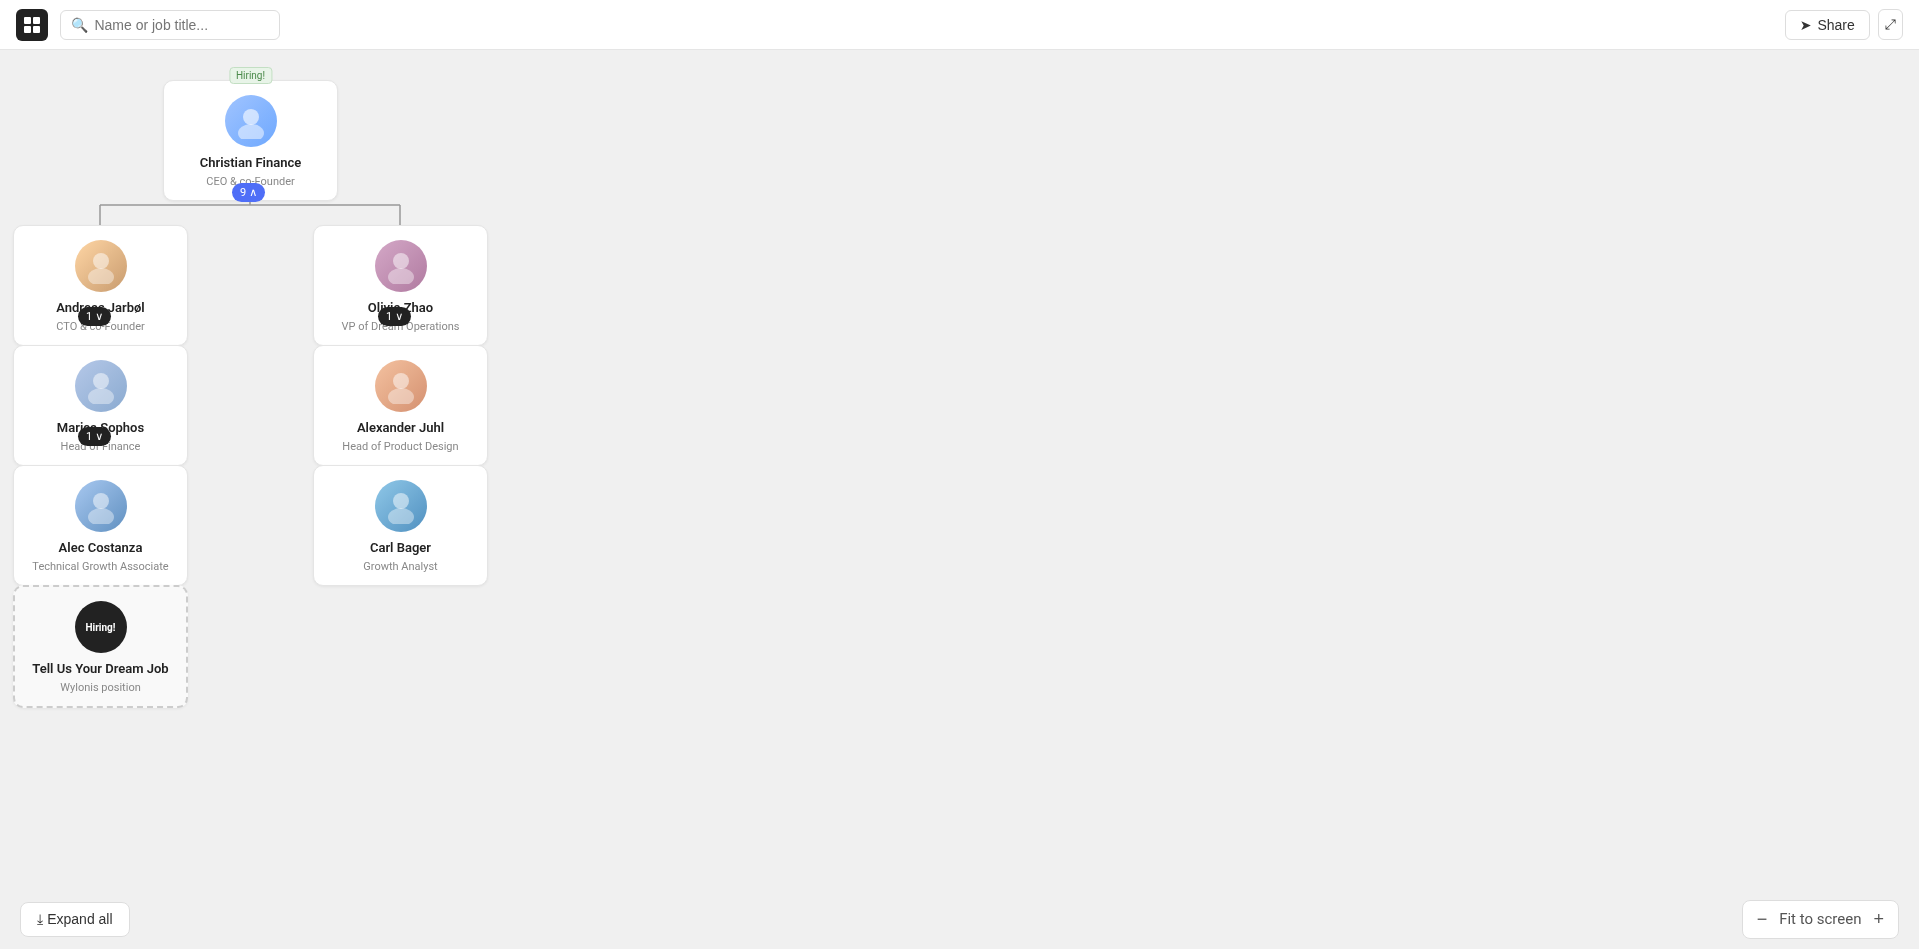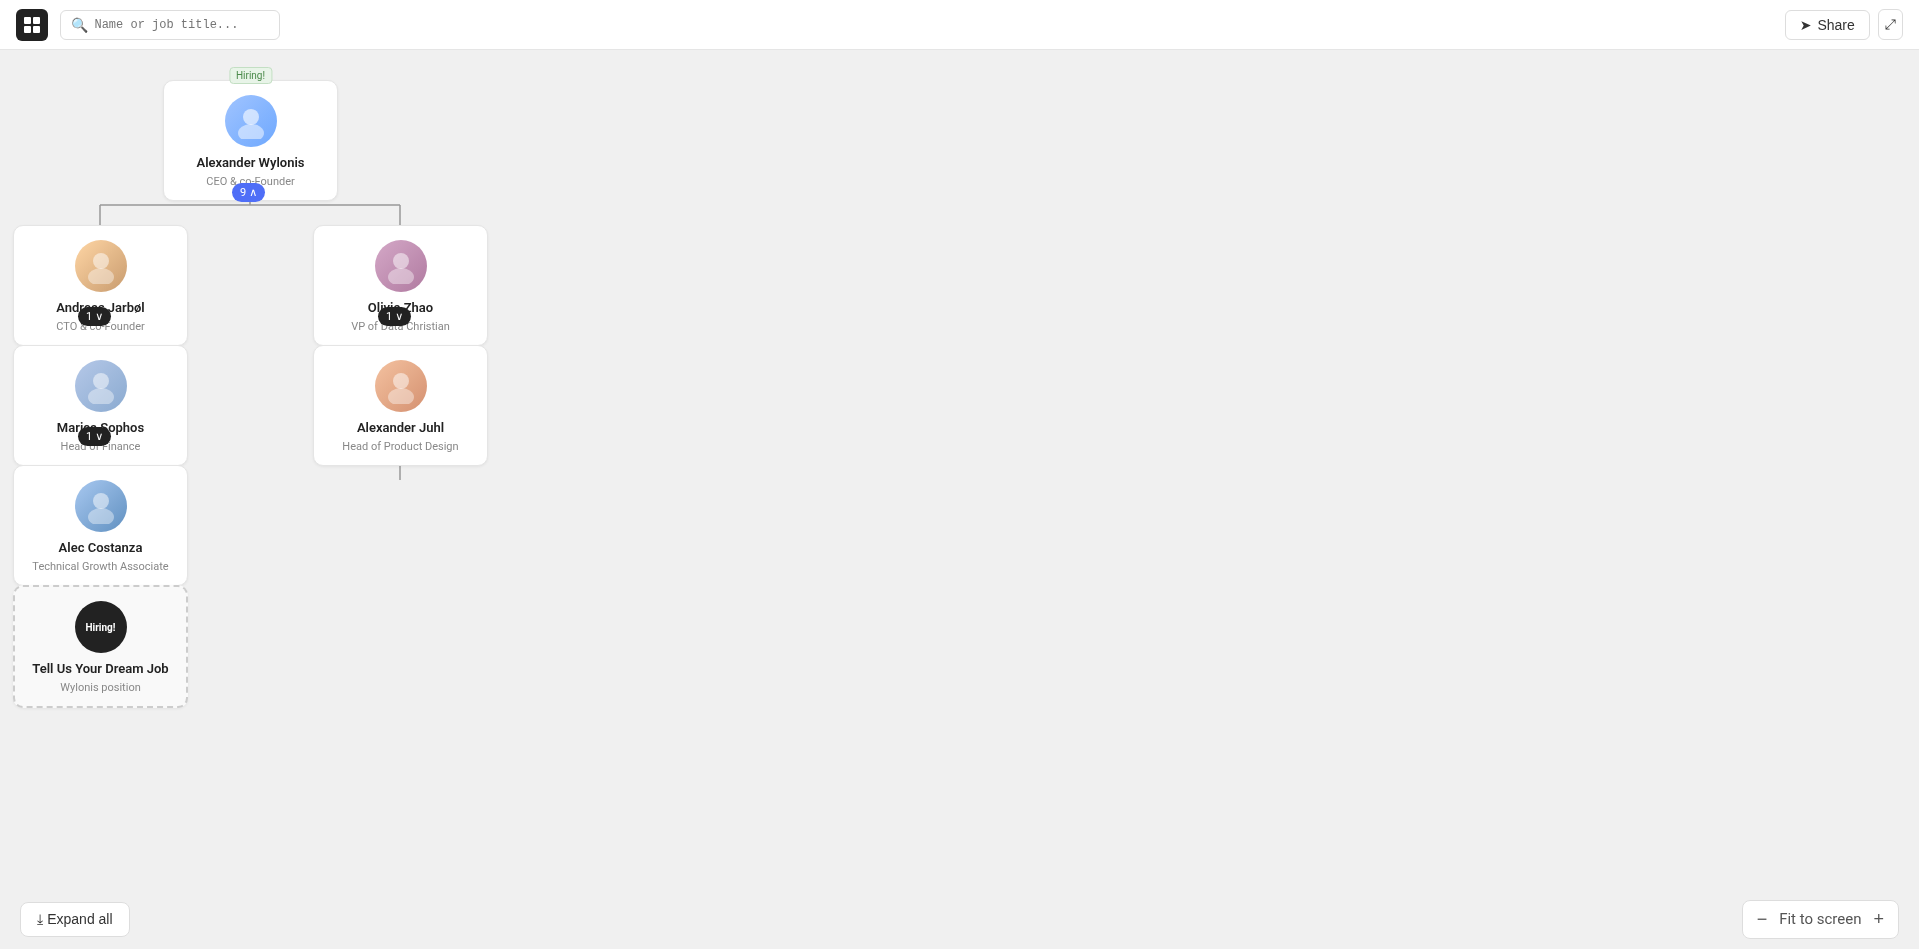--- a/index.html
+++ b/index.html
@@ -40,25 +40,24 @@
       border-radius: 6px;
       padding: 6px 10px;
       gap: 6px;
       background: #fff;
       width: 220px;
     }
     .search-icon { color: #999; font-size: 14px; }
     .search-input {
       border: none;
       outline: none;
-      font-size: 12px;
+      font-size: 14px;
       color: #ef4444;
       background: transparent;
       width: 100%;
-      font-family: Liberation Mono, monospace;
     }
     .header-right {
       margin-left: auto;
       display: flex;
       align-items: center;
       gap: 8px;
     }
     .share-btn {
       display: flex;
       align-items: center;
@@ -284,21 +283,21 @@
     </svg>
 
     <div class="node-card" style="left:163px; top:10px; width:175px;">
       <div class="hiring-label">Hiring!</div>
       <div class="node-avatar av-christian">
         <svg width="36" height="36" viewBox="0 0 36 36">
             <circle cx="18" cy="14" r="8" fill="rgba(255,255,255,0.6)"></circle>
             <ellipse cx="18" cy="30" rx="13" ry="9" fill="rgba(255,255,255,0.5)"></ellipse>
           </svg>
       </div>
-      <div class="node-name">Alexander Wylonis</div>
+      <div class="node-name">Christian Finance</div>
       <div class="node-title">CEO &amp; co-Founder</div>
     </div>
 
     <div class="expand-badge blue" style="left:232px; top:113px;">
       <span>9</span>
       <span>∧</span>
     </div>
 
     <div class="node-card" style="left:13px; top:155px;">
       <div class="node-avatar av-andreas">
@@ -317,21 +316,21 @@
     </div>
 
     <div class="node-card" style="left:313px; top:155px;">
       <div class="node-avatar av-olivia">
         <svg width="36" height="36" viewBox="0 0 36 36">
             <circle cx="18" cy="13" r="8" fill="rgba(255,255,255,0.5)"></circle>
             <ellipse cx="18" cy="29" rx="13" ry="9" fill="rgba(255,255,255,0.4)"></ellipse>
           </svg>
       </div>
       <div class="node-name">Olivia Zhao</div>
-      <div class="node-title">VP of Data Christian</div>
+      <div class="node-title">VP of Dream Operations</div>
     </div>
 
     <div class="expand-badge" style="left:378px; top:237px;">
       <span>1</span>
       <span>∨</span>
     </div>
 
     <div class="node-card" style="left:13px; top:275px;">
       <div class="node-avatar av-marica">
         <svg width="36" height="36" viewBox="0 0 36 36">
@@ -363,20 +362,30 @@
       <div class="node-avatar av-alexander">
         <svg width="36" height="36" viewBox="0 0 36 36">
             <circle cx="18" cy="13" r="8" fill="rgba(255,255,255,0.5)"></circle>
             <ellipse cx="18" cy="29" rx="13" ry="9" fill="rgba(255,255,255,0.4)"></ellipse>
           </svg>
       </div>
       <div class="node-name">Alexander Juhl</div>
       <div class="node-title">Head of Product Design</div>
     </div>
 
+    <div class="node-card" style="left:313px; top:395px;">
+      <div class="node-avatar av-carl">
+        <svg width="36" height="36" viewBox="0 0 36 36">
+            <circle cx="18" cy="13" r="8" fill="rgba(255,255,255,0.5)"></circle>
+            <ellipse cx="18" cy="29" rx="13" ry="9" fill="rgba(255,255,255,0.4)"></ellipse>
+          </svg>
+      </div>
+      <div class="node-name">Carl Bager</div>
+      <div class="node-title">Growth Analyst</div>
+    </div>
 
     <div class="node-card dashed" style="left:13px; top:515px;">
       <div class="node-avatar hiring-badge">
         <span style="font-size:10px;font-weight:700;">Hiring!</span>
       </div>
       <div class="node-name">Tell Us Your Dream Job</div>
       <div class="node-title">Wylonis position</div>
     </div>
 
   </div>

